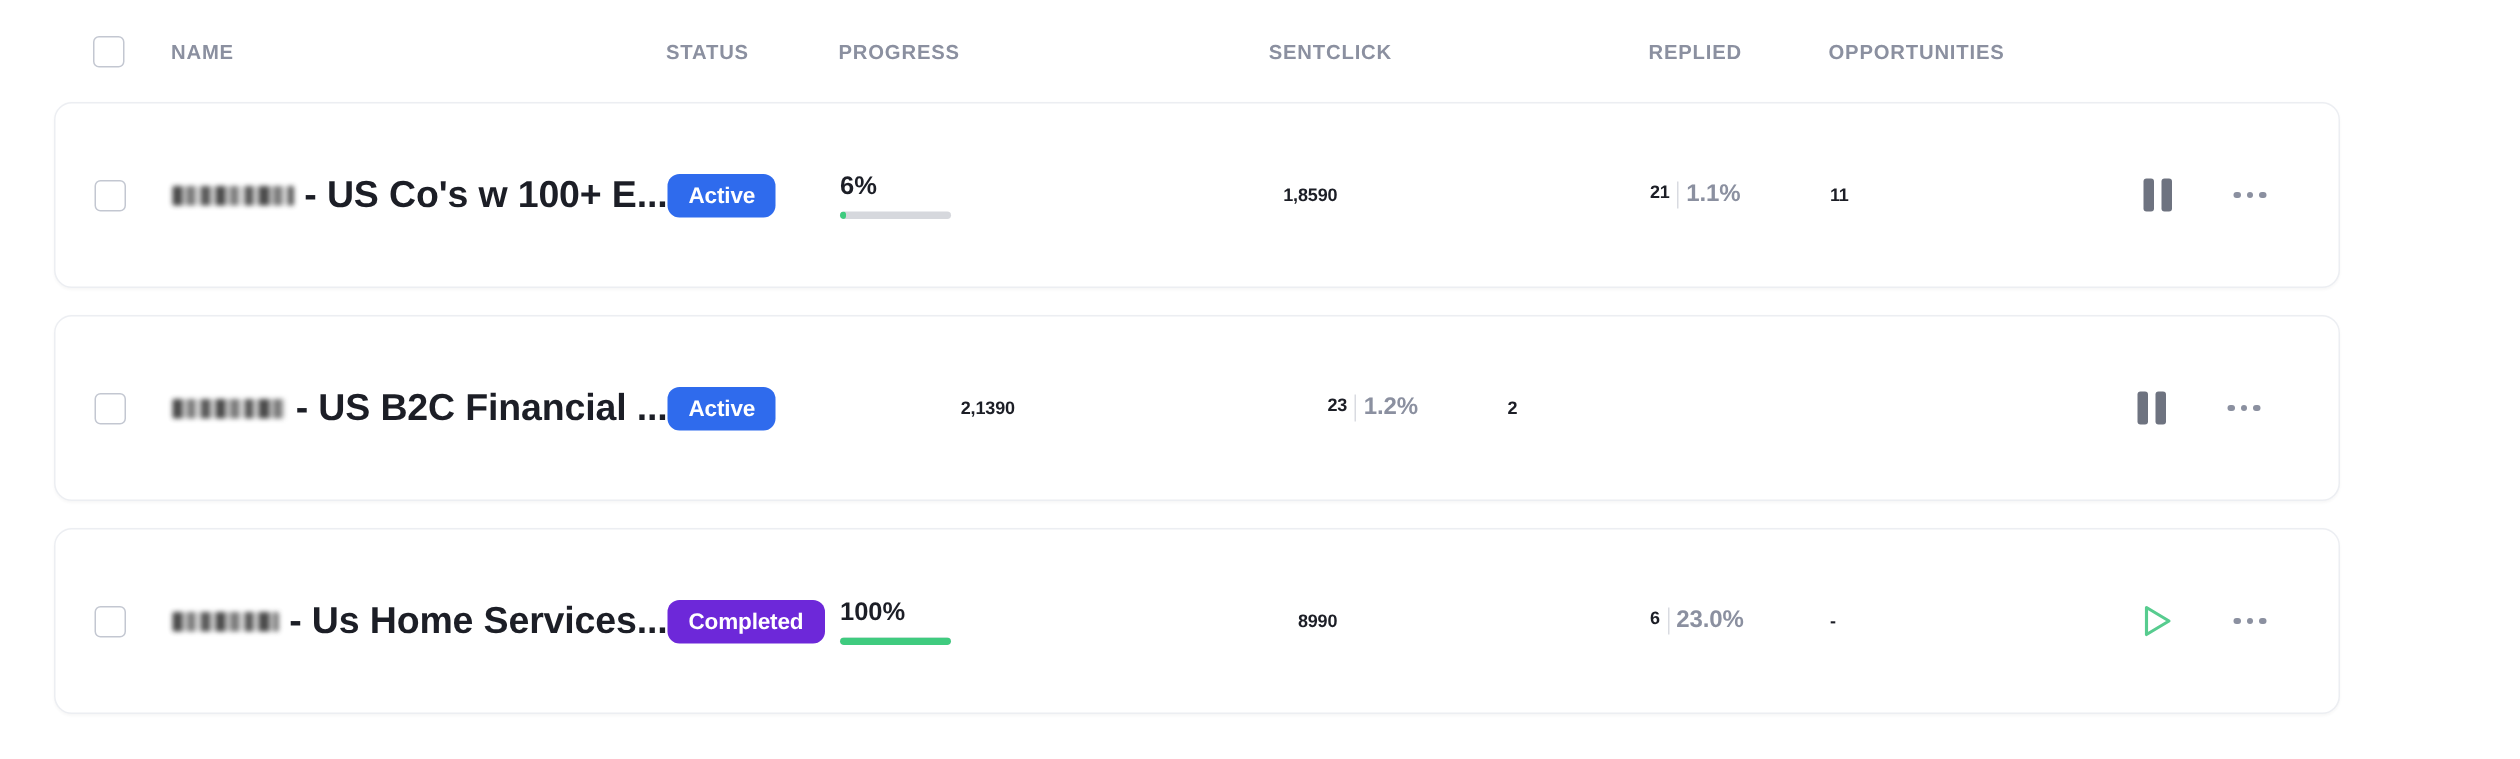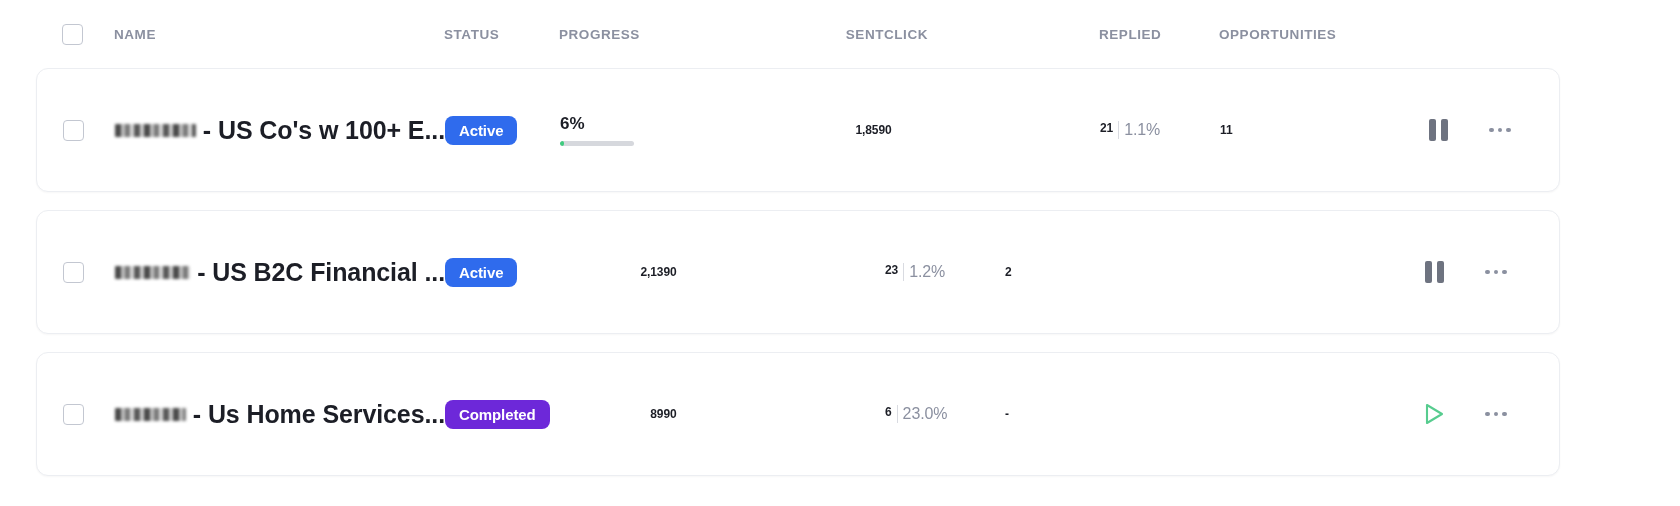--- a/index.html
+++ b/index.html
@@ -158,21 +158,21 @@
     white-space: nowrap;
   }
   .replied-divider {
     width: 1px;
     height: 18px;
     background: #d9dbe1;
     display: inline-block;
   }
   .pct {
     font-size: 16px;
-    font-weight: 400;
+    font-weight: 700;
     color: #8b90a0;
     letter-spacing: -0.1px;
   }
 
   
   .actions {
     display: flex;
     align-items: center;
     justify-content: flex-end;
     gap: 36px;
@@ -309,20 +309,28 @@
         <div class="cell-check">
           <span class="checkbox"></span>
         </div>
         <div class="cell-name">
           <div class="name-text">
             <span class="redacted w3"></span>
             <span>- Us Home Services...</span>
           </div>
         </div>
         <div class="cell-status"><span class="badge badge-completed" style="background: #6d28d9;">Completed</span></div>
+        <div class="cell-progress">
+          <div class="progress-block">
+            <div class="progress-label">100%</div>
+            <div class="progress-track">
+              <div class="progress-fill" style="width: 100%; background: rgb(63, 203, 127);"></div>
+            </div>
+          </div>
+        </div>
         <div class="num cell-sent">899</div>
         <div class="num cell-click">0</div>
         <div class="cell-replied">
           <div class="replied-group">
             <span class="num">6</span>
             <span class="replied-divider"></span>
             <span class="pct">23.0%</span>
           </div>
         </div>
         <div class="num cell-opps">-</div>

